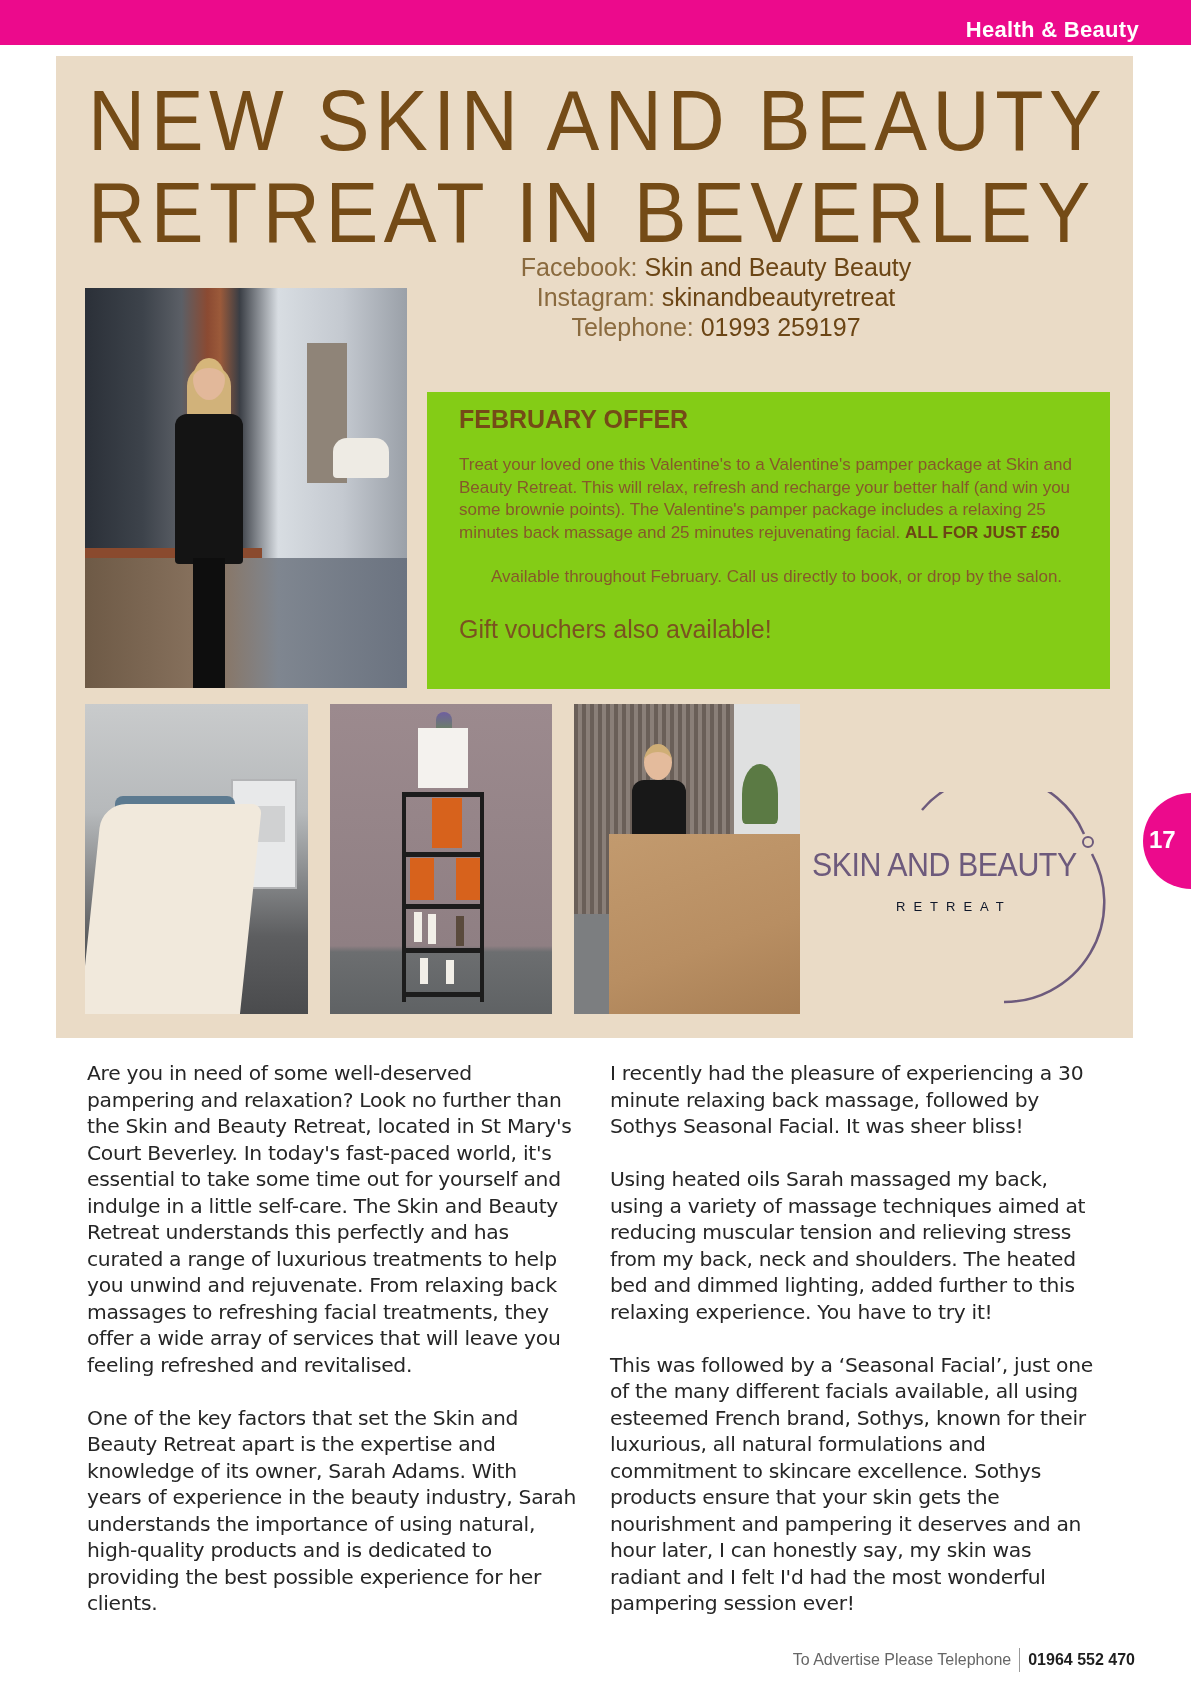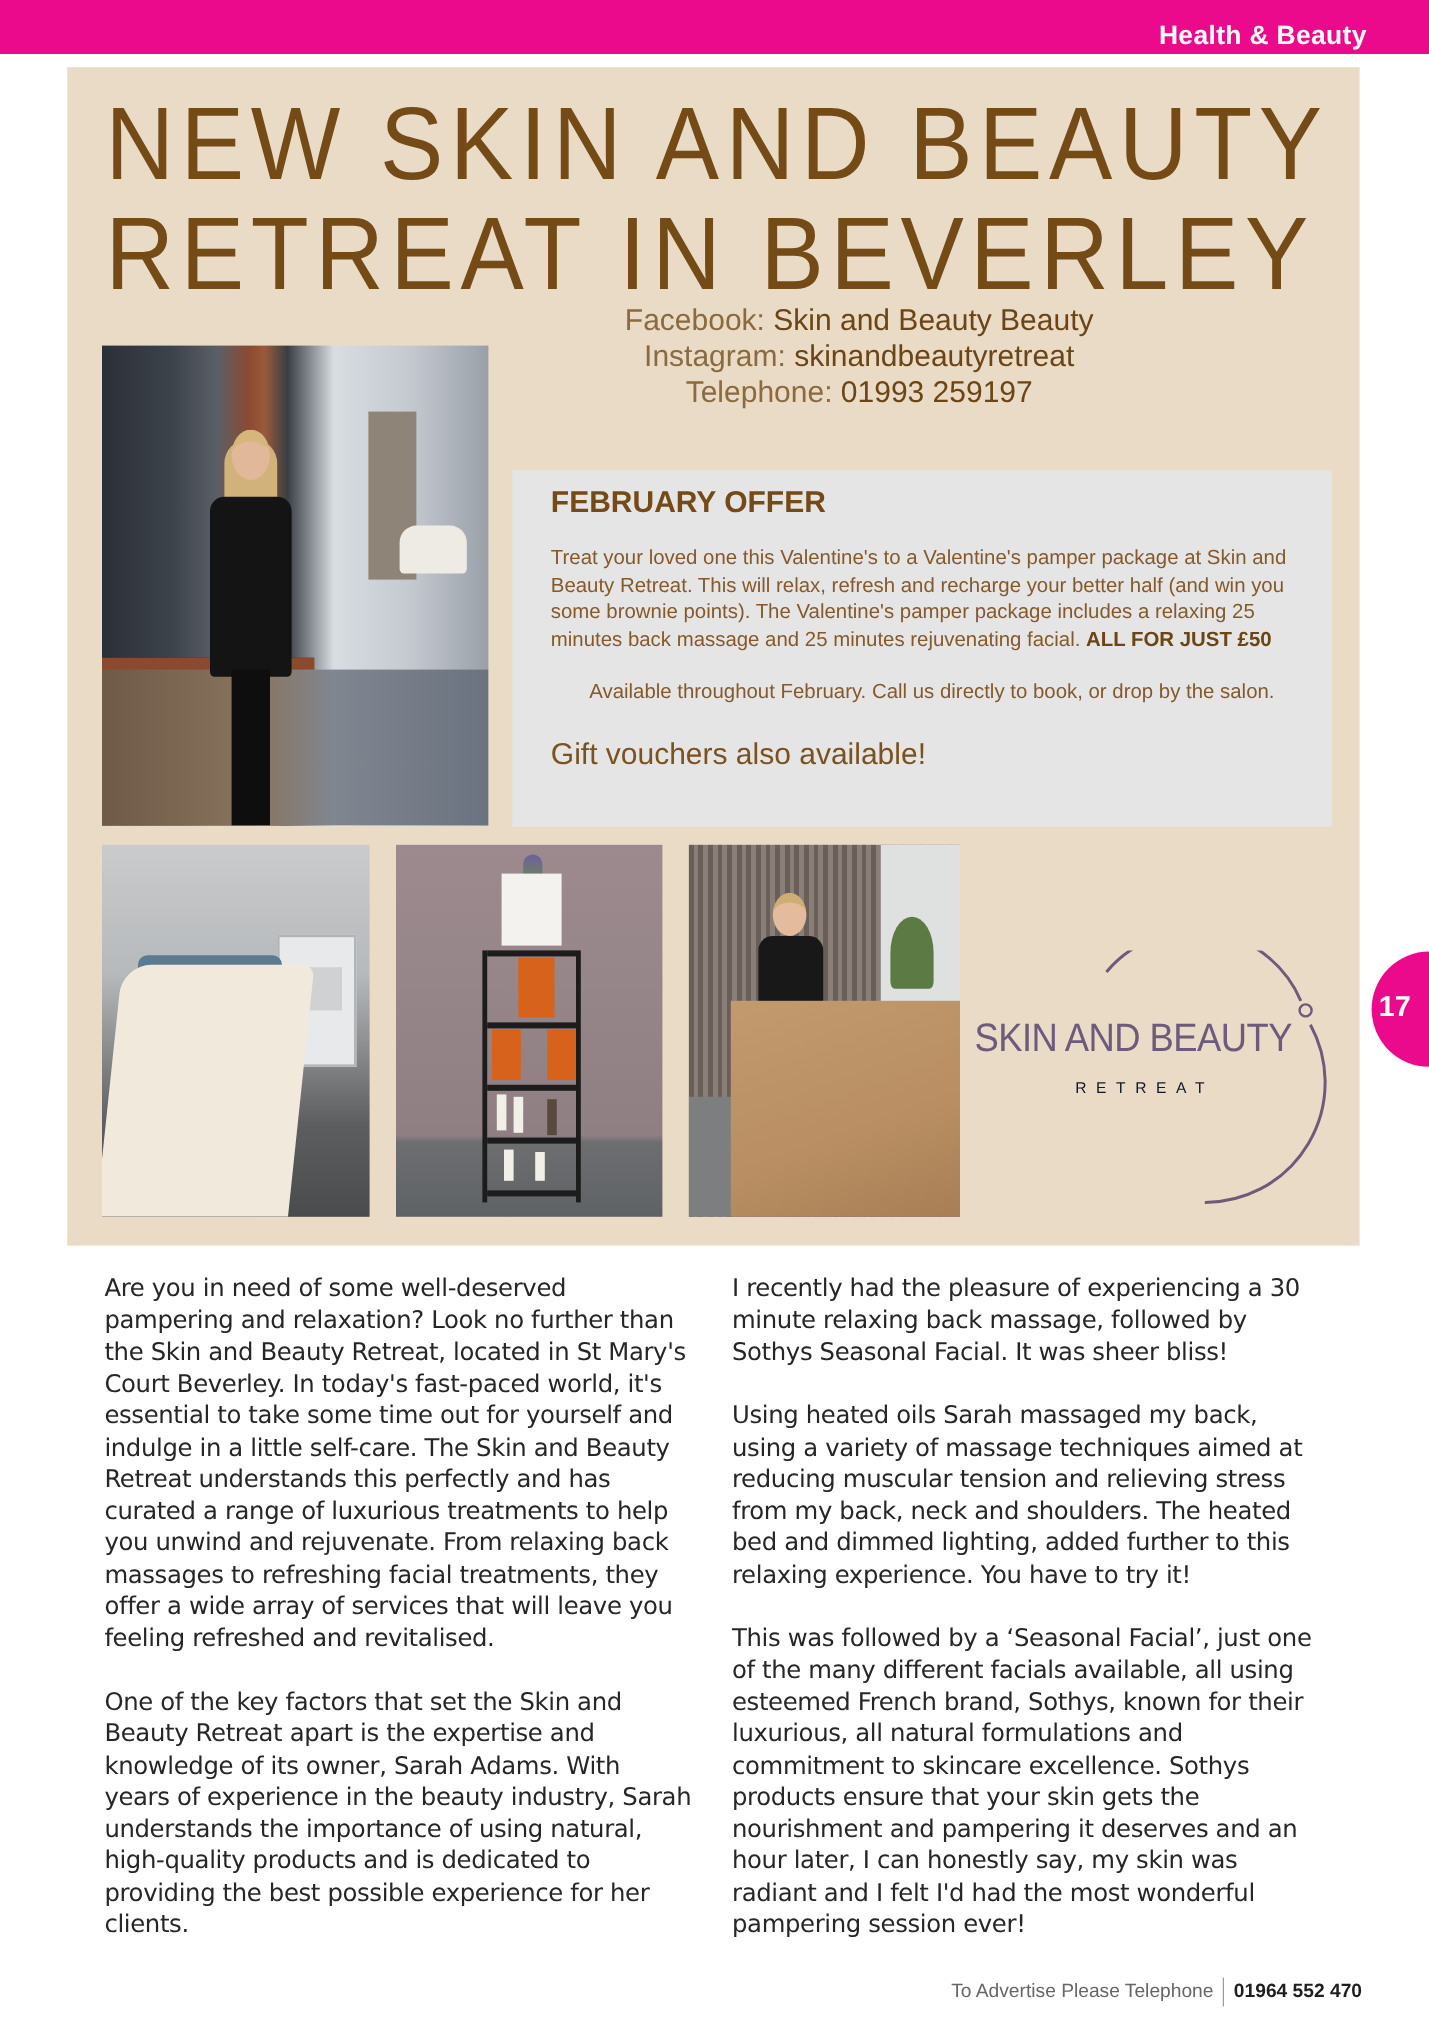--- a/index.html
+++ b/index.html
@@ -27,21 +27,21 @@
   .photo-main .floor { position: absolute; left: 0; bottom: 0; width: 100%; height: 130px; background: linear-gradient(90deg, #6e5a46 0%, #8a7460 40%, #7f8690 60%, #6b7380 100%); }
   .photo-main .brick { position: absolute; left: 0; top: 260px; width: 55%; height: 70px; background: repeating-linear-gradient(0deg, #8a4a2e 0 10px, #5d3320 10px 12px); }
   .photo-main .person { position: absolute; left: 84px; top: 70px; width: 80px; height: 330px; }
   .photo-main .person .head { position: absolute; left: 24px; top: 0; width: 32px; height: 42px; border-radius: 50%; background: #e2b89a; border-top: 10px solid #d6b67a; }
   .photo-main .person .hair { position: absolute; left: 18px; top: 8px; width: 44px; height: 70px; border-radius: 20px 20px 6px 6px; background: #d1b27a; z-index: 0; }
   .photo-main .person .body { position: absolute; left: 6px; top: 56px; width: 68px; height: 150px; border-radius: 12px 12px 4px 4px; background: #141414; }
   .photo-main .person .legs { position: absolute; left: 24px; top: 200px; width: 32px; height: 130px; background: #0e0e0e; }
   .photo-main .chair { position: absolute; left: 248px; top: 150px; width: 56px; height: 40px; border-radius: 14px 14px 4px 4px; background: #eeebe4; }
   .photo-main .door { position: absolute; left: 222px; top: 55px; width: 40px; height: 140px; background: #8f8478; }
 
-  .offer { position: absolute; left: 371px; top: 336px; width: 683px; height: 297px; background: #e5e5e5; padding: 12px 30px 0 32px; color: #7a5220; font-family: "Liberation Sans", sans-serif; }
+  .offer { position: absolute; left: 371px; top: 336px; width: 683px; height: 297px; background: #84cc16; padding: 12px 30px 0 32px; color: #7a5220; font-family: "Liberation Sans", sans-serif; }
   .offer-heading { font-weight: bold; font-size: 25px; line-height: 30px; color: #744b17; margin-bottom: 20px; }
   .offer-body { font-size: 17px; line-height: 22.5px; color: #85592a; }
   .offer-body .strong { font-weight: bold; color: #6b4515; text-align: center; }
   .offer-avail { font-size: 17px; line-height: 22.5px; color: #85592a; margin-top: 22px; margin-left: 32px; }
   .offer-gift { font-size: 25px; line-height: 30px; color: #7a5220; margin-top: 25px; }
 
   .photo-bed { left: 29px; top: 648px; width: 223px; height: 310px;
     background: linear-gradient(180deg, #c9cbcc 0%, #b6b9bb 35%, #5d5e60 75%, #4a4b4d 100%); }
   .photo-bed .blanket { position: absolute; left: 6px; top: 100px; width: 160px; height: 210px; background: #f1e9dc; border-radius: 24px 10px 0 0; transform: skewX(-6deg); }
   .photo-bed .blanket-top { position: absolute; left: 30px; top: 92px; width: 120px; height: 20px; background: #5c7a90; border-radius: 8px; }

